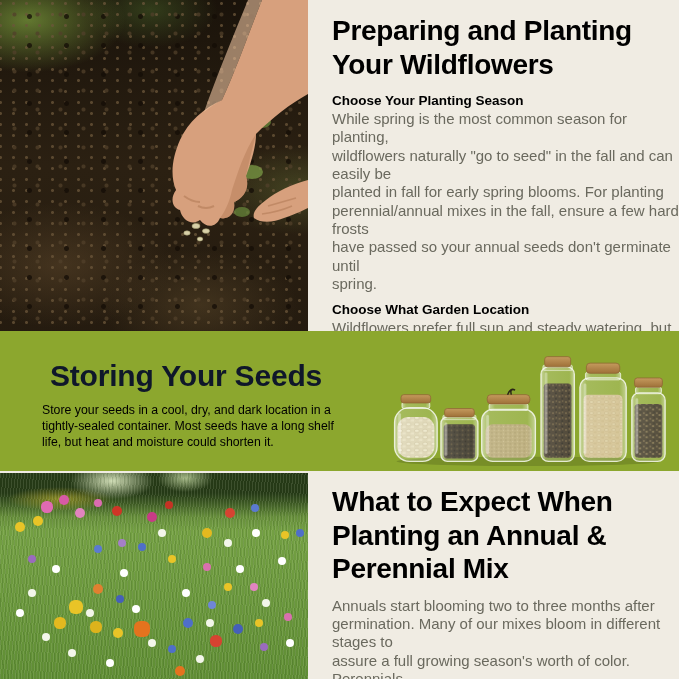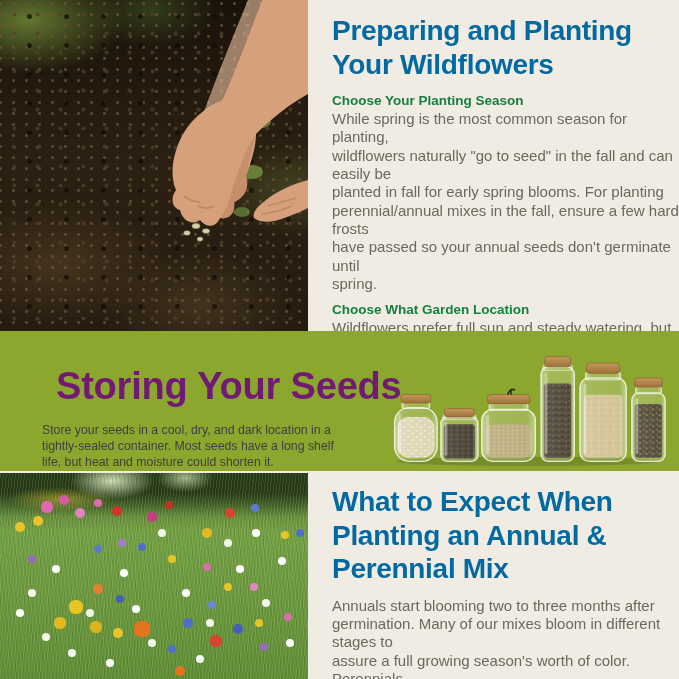--- a/index.html
+++ b/index.html
@@ -24,31 +24,31 @@
       radial-gradient(circle, #51402a 0 1.5px, transparent 2.5px),
       radial-gradient(circle, #140d06 0 2px, transparent 3px),
       radial-gradient(circle, #6b563a 0 1px, transparent 2px);
     background-size:23px 19px, 37px 29px, 13px 11px;
     background-position:3px 5px, 11px 2px, 7px 9px;
   }
   .photo-top svg{position:absolute;inset:0;z-index:2;}
 
   
   .top-panel{position:absolute;left:308px;top:0;width:347px;height:317px;padding:14px 16px 0 24px;background:#f0ece3;}
-  h1.big{margin:0;font-size:28px;font-weight:bold;color:#0369a1;line-height:1.2;letter-spacing:-0.3px;white-space:pre-line;}
+  h1.big{margin:0;font-size:28px;font-weight:bold;color:#000000;line-height:1.2;letter-spacing:-0.3px;white-space:pre-line;}
   .block{margin-top:9px;}
-  .block h3{margin:0;font-size:13.5px;font-weight:bold;color:#15803d;white-space:pre-line;}
+  .block h3{margin:0;font-size:13.5px;font-weight:bold;color:#000000;white-space:pre-line;}
   .block p, .bottom-panel p{margin:2px 0 0;font-size:15px;color:#6a695e;line-height:1.22;white-space:pre-line;}
   .top-panel .block:first-of-type{margin-top:12px;}
 
   
   .band{position:absolute;left:0;top:331px;width:679px;height:140px;background:#8ca72e;}
   .band-text{position:absolute;left:42px;top:20px;}
-  .band-text h2{margin:14px;font-size:38px;font-weight:bold;color:#701a75;letter-spacing:-0.2px;}
-  .band-text p{margin:9px 0 0;font-size:12.3px;color:#404040;line-height:1.32;white-space:pre-line;}
+  .band-text h2{margin:8px;font-size:30px;font-weight:bold;color:#0f172a;letter-spacing:-0.2px;}
+  .band-text p{margin:9px 0 0;font-size:12.3px;color:#000000;line-height:1.32;white-space:pre-line;}
   .jars{position:absolute;right:12px;bottom:5px;width:278px;height:116px;}
 
   
   .photo-bottom{
     position:absolute;left:0;top:473px;width:308px;height:206px;
     background-color:#6f9c40;
     background-image:
       radial-gradient(ellipse 60px 26px at 112px 8px, rgba(226,238,198,.9), transparent 70%),
       radial-gradient(ellipse 40px 20px at 185px 5px, rgba(205,225,170,.75), transparent 70%),
       radial-gradient(ellipse 70px 16px at 60px 26px, rgba(216,192,44,.55), transparent 75%),

